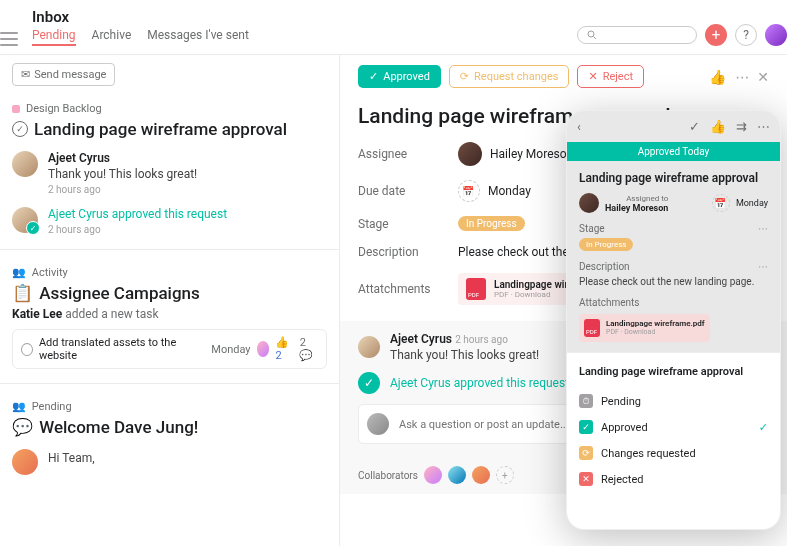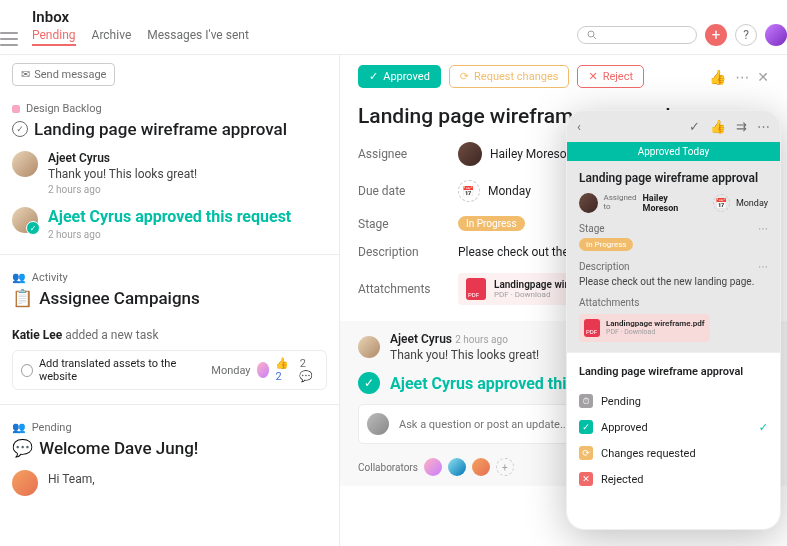--- a/index.html
+++ b/index.html
@@ -27,21 +27,21 @@
 .approval-ico{width:16px;height:16px;border:1.5px solid #6d6e6f;border-radius:50%;display:flex;align-items:center;justify-content:center;}
 .approval-ico::after{content:"✓";font-size:9px;color:#6d6e6f;}
 .comment{display:flex;gap:10px;margin-top:12px;}
 .av{width:26px;height:26px;border-radius:50%;flex-shrink:0;position:relative;}
 .av1{background:linear-gradient(135deg,#e8d5b7,#b08968);}
 .av.badge::after{content:"✓";position:absolute;bottom:-2px;right:-2px;width:12px;height:12px;background:#00bfa5;border-radius:50%;color:#fff;font-size:8px;display:flex;align-items:center;justify-content:center;border:1.5px solid #fff;}
 .cm-body{flex:1;}
 .cm-name{font-weight:600;font-size:12px;}
 .cm-text{font-size:12px;color:#444;margin-top:2px;}
 .cm-time{font-size:10px;color:#a2a0a2;margin-top:3px;}
-.approved-line{color:#00bfa5;font-size:16px;font-weight:700;}
+.approved-line{color:#00bfa5;font-size:12px;font-weight:400;}
 .divider{height:1px;background:#edeae9;margin:14px -12px;}
 .people-ico{font-size:11px;}
 .task-row{border:1px solid #edeae9;border-radius:6px;padding:6px 8px;margin-top:8px;display:flex;align-items:center;gap:6px;font-size:11px;}
 .task-chk{width:13px;height:13px;border:1.5px solid #a2a0a2;border-radius:50%;}
 .task-row .spacer{flex:1;}
 .task-meta{color:#6d6e6f;display:flex;align-items:center;gap:6px;}
 .mini-av{width:16px;height:16px;border-radius:50%;background:linear-gradient(135deg,#ffb3c1,#c77dff);}
 .like{color:#4573d2;}
 .right{flex:1;padding:10px 18px;position:relative;}
 .action-row{display:flex;gap:8px;align-items:center;}
@@ -63,35 +63,35 @@
 .pdf-ico::after{content:"PDF";position:absolute;color:#fff;font-size:6px;bottom:2px;left:2px;}
 .att-name{font-size:10px;font-weight:600;}
 .att-sub{font-size:8px;color:#a2a0a2;}
 .activity{background:#f9f8f8;margin:16px -18px 0;padding:10px 18px;}
 .act-row{display:flex;align-items:center;gap:10px;margin-bottom:10px;}
 .act-name{font-weight:600;font-size:12px;}
 .act-time{font-size:10px;color:#a2a0a2;}
 .check-circ{width:22px;height:22px;border-radius:50%;background:#00bfa5;color:#fff;display:flex;align-items:center;justify-content:center;font-size:12px;}
 .ask-box{display:flex;align-items:center;gap:10px;border:1px solid #edeae9;background:#fff;border-radius:5px;padding:8px;margin-top:6px;}
 .ask-box input{border:none;outline:none;font-size:11px;flex:1;color:#6d6e6f;}
-.collab{display:flex;align-items:center;gap:6px;margin-top:14px;font-size:10px;color:#6d6e6f;}
+.collab{display:flex;align-items:center;gap:6px;margin-top:22px;font-size:10px;color:#6d6e6f;}
 .collab .mini-av{width:18px;height:18px;}
 .cadd{width:18px;height:18px;border:1px dashed #cfcbcb;border-radius:50%;display:flex;align-items:center;justify-content:center;font-size:10px;color:#a2a0a2;}
 
 .mobile{position:absolute;right:6px;top:110px;width:215px;height:420px;background:#fff;border-radius:18px;box-shadow:0 8px 40px rgba(0,0,0,0.25);overflow:hidden;border:1px solid #eee;}
 .m-top{background:#e8e8e8;}
 .m-bar{display:flex;align-items:center;padding:8px 10px;gap:10px;}
 .m-bar .sp{flex:1;}
 .m-ico{color:#6d6e6f;font-size:13px;}
 .m-banner{background:#00bfa5;color:#fff;text-align:center;font-size:10px;padding:4px;}
 .m-body{padding:10px 12px;background:#e8e8e8;}
 .m-title{font-size:12px;font-weight:600;}
 .m-ass{display:flex;align-items:center;gap:6px;margin-top:8px;font-size:9px;}
 .m-ass .av2{width:20px;height:20px;}
-.m-ass-col{display:flex;flex-direction:row;}
+.m-ass-col{display:flex;flex-direction:column;align-items:flex-end;}
 .m-ass-lbl{color:#6d6e6f;font-size:8px;}
 .m-field{display:flex;justify-content:space-between;align-items:center;margin-top:10px;font-size:10px;color:#6d6e6f;}
 .m-dots{color:#a2a0a2;}
 .m-badge{background:#f1bd6c;color:#fff;font-size:8px;padding:2px 7px;border-radius:8px;display:inline-block;margin-top:4px;}
 .m-desc{font-size:10px;color:#444;margin-top:4px;}
 .m-att{display:flex;gap:6px;background:#f7dada;border-radius:4px;padding:5px;margin-top:6px;width:max-content;}
 .m-att .pdf-ico{width:16px;height:18px;}
 .m-att-name{font-size:8px;font-weight:600;}
 .m-att-sub{font-size:7px;color:#a2a0a2;}
 .m-sheet{background:#fff;padding:12px;border-top:1px solid #eee;}
@@ -163,21 +163,21 @@
         <div class="cm-time">2 hours ago</div>
       </div>
     </div>
 
     <div class="divider"></div>
     <div class="section-lbl">
         <span class="people-ico">👥</span>
         <span>Activity</span>
       </div>
     <div class="item-title">📋 <span>Assignee Campaigns</span></div>
-    <div style="margin-top:20px;font-size:12px;"><b>Katie Lee</b> <span style="color:#6d6e6f">added a new task</span></div>
+    <div style="margin-top:4px;font-size:12px;"><b>Katie Lee</b> <span style="color:#6d6e6f">added a new task</span></div>
     <div class="task-row">
       <span class="task-chk"></span>
       <span>Add translated assets to the website</span>
       <span class="spacer"></span>
       <span class="task-meta">
         <span>Monday</span>
         <span class="mini-av"></span>
         <span class="like">👍 <span>2</span></span>
         <span><span>2</span> 💬</span>
       </span>

